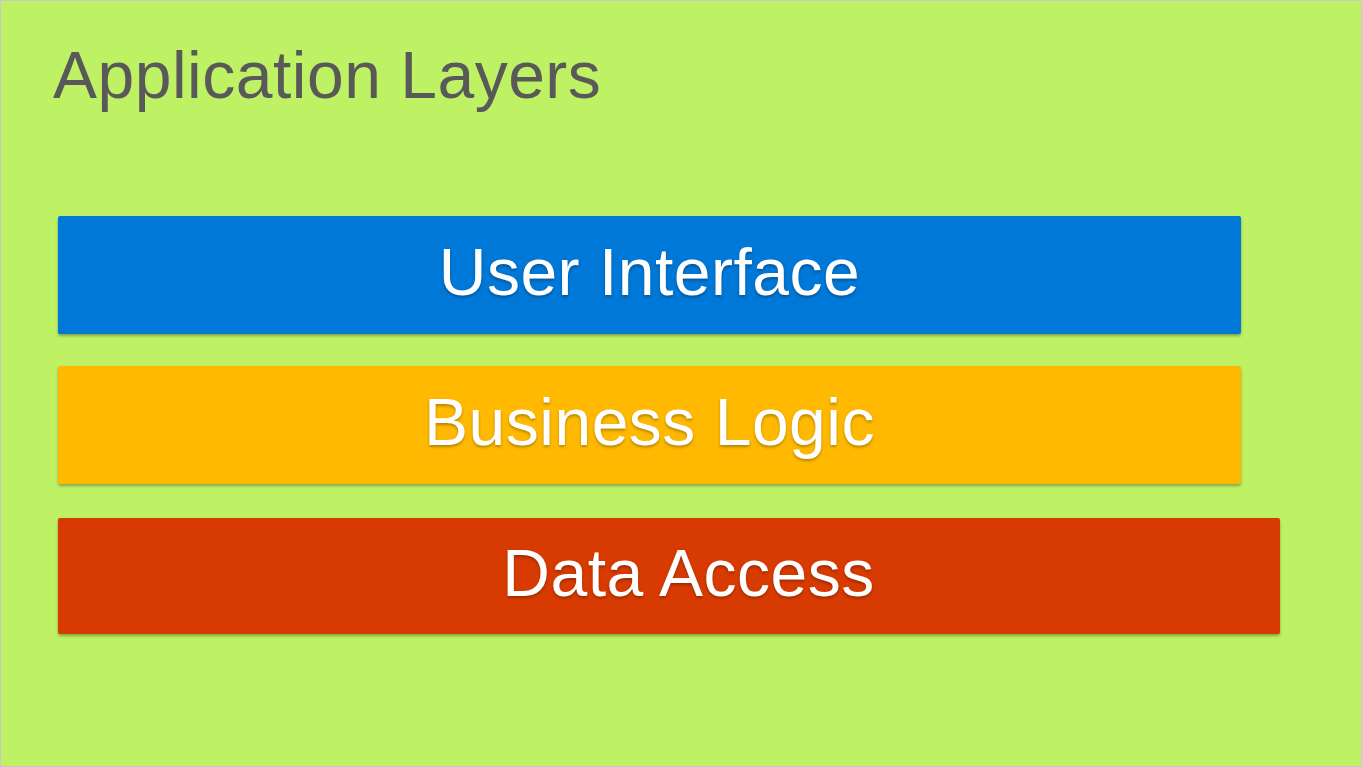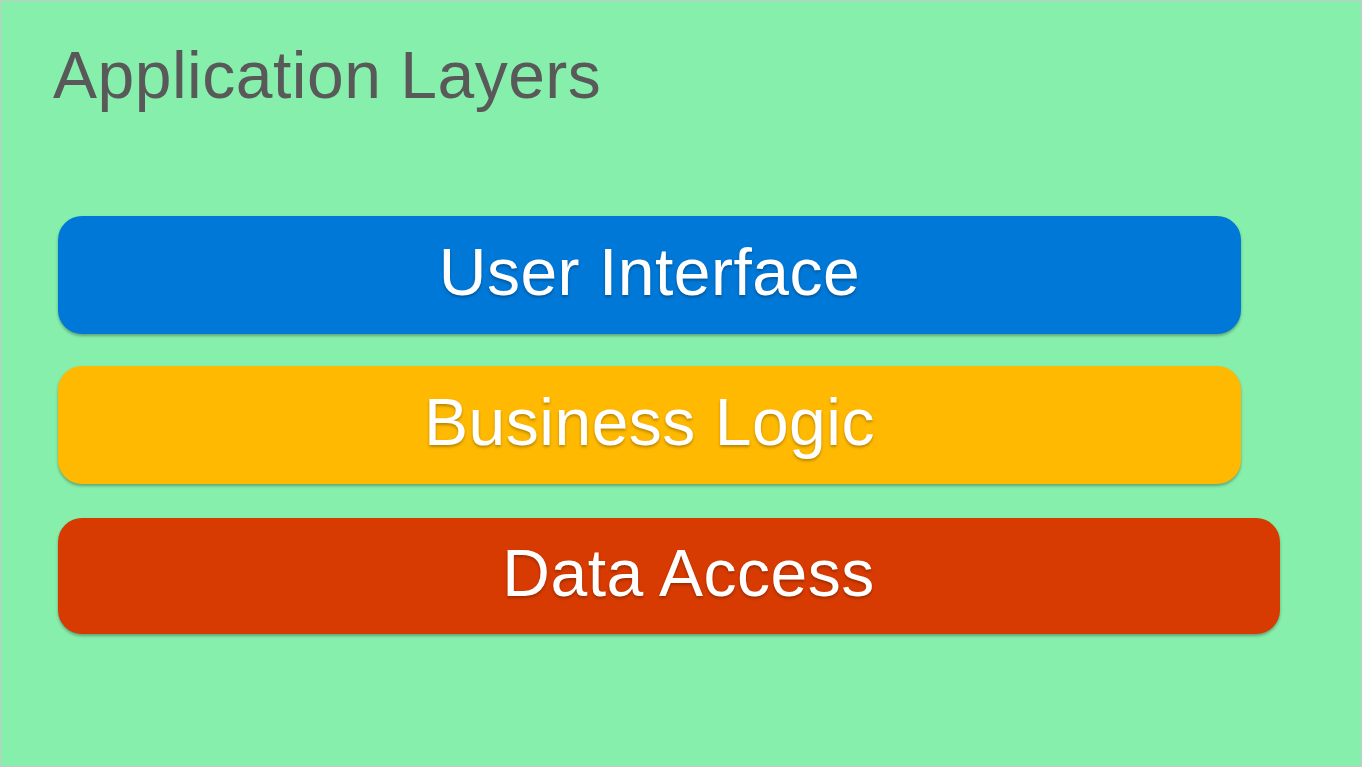--- a/index.html
+++ b/index.html
@@ -30,21 +30,21 @@
     position: absolute;
     left: 57px;
     top: 215px;
     width: 1183px;
   }
   .layer-bar {
     position: absolute;
     left: 0;
     width: 100%;
     height: 118px;
-    border-radius: 24px;
+    border-radius: 2px;
     box-shadow: 0 2px 3px rgba(0,0,0,0.30);
     display: flex;
     align-items: center;
     justify-content: center;
   }
   .layer-bar.pos-0 { top: 0px; }
   .layer-bar.pos-1 { top: 150px; }
   .layer-bar.pos-2 { top: 302px; height: 116px; padding-left: 39px; }
   .layer-label {
     font-size: 66px;
@@ -53,21 +53,21 @@
     color: #ffffff;
     text-shadow: 0 2px 3px rgba(0,0,0,0.28);
     white-space: nowrap;
     line-height: 1;
     padding-bottom: 6px;
   }
 </style>
 </head>
 <body>
 
-<div class="slide" style="background-color: #86efac;">
+<div class="slide" style="background-color: #bef264;">
 
   <div class="slide-title" style="color: rgb(89, 89, 89);">Application Layers</div>
 
   <div class="layer-stack">
 
     <div class="layer-bar pos-0" style="background-color: rgb(0, 120, 215);">
       <span class="layer-label">User Interface</span>
     </div>
 
     <div class="layer-bar pos-1" style="background-color: rgb(255, 185, 0);">

